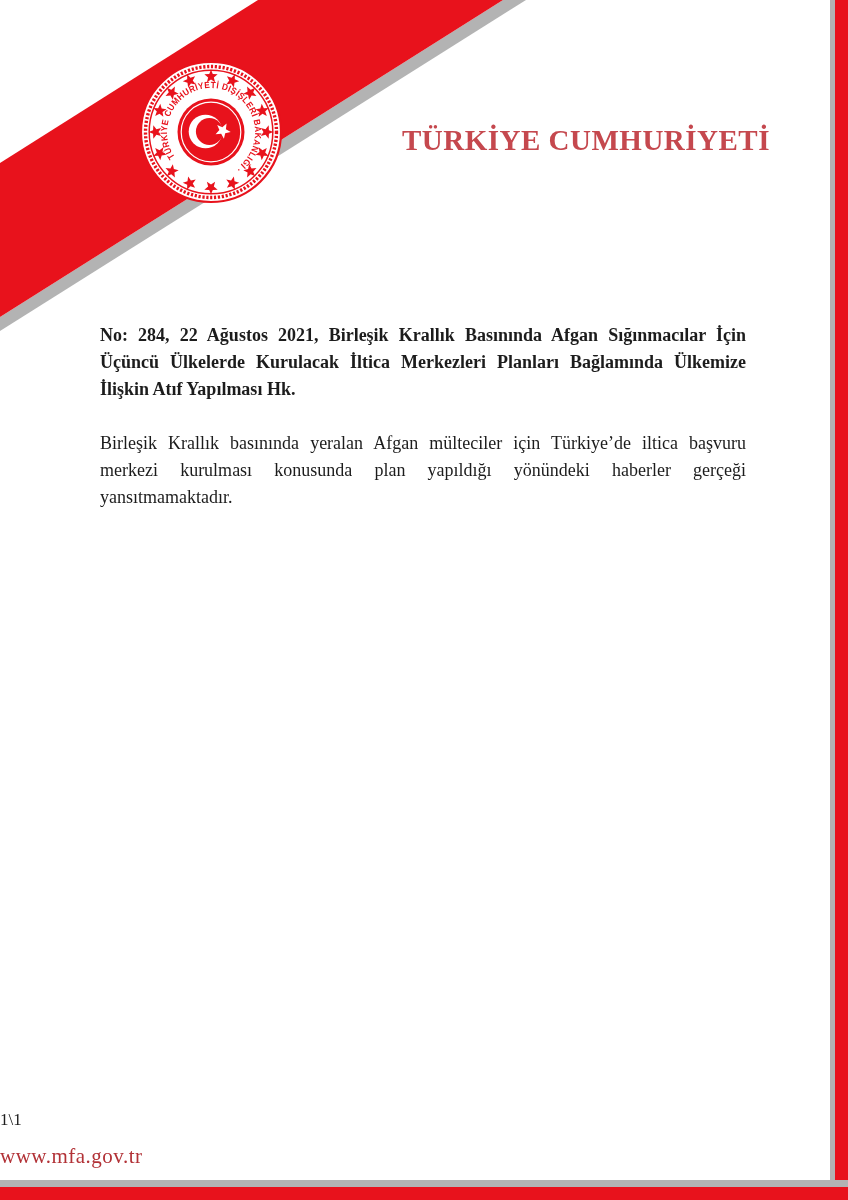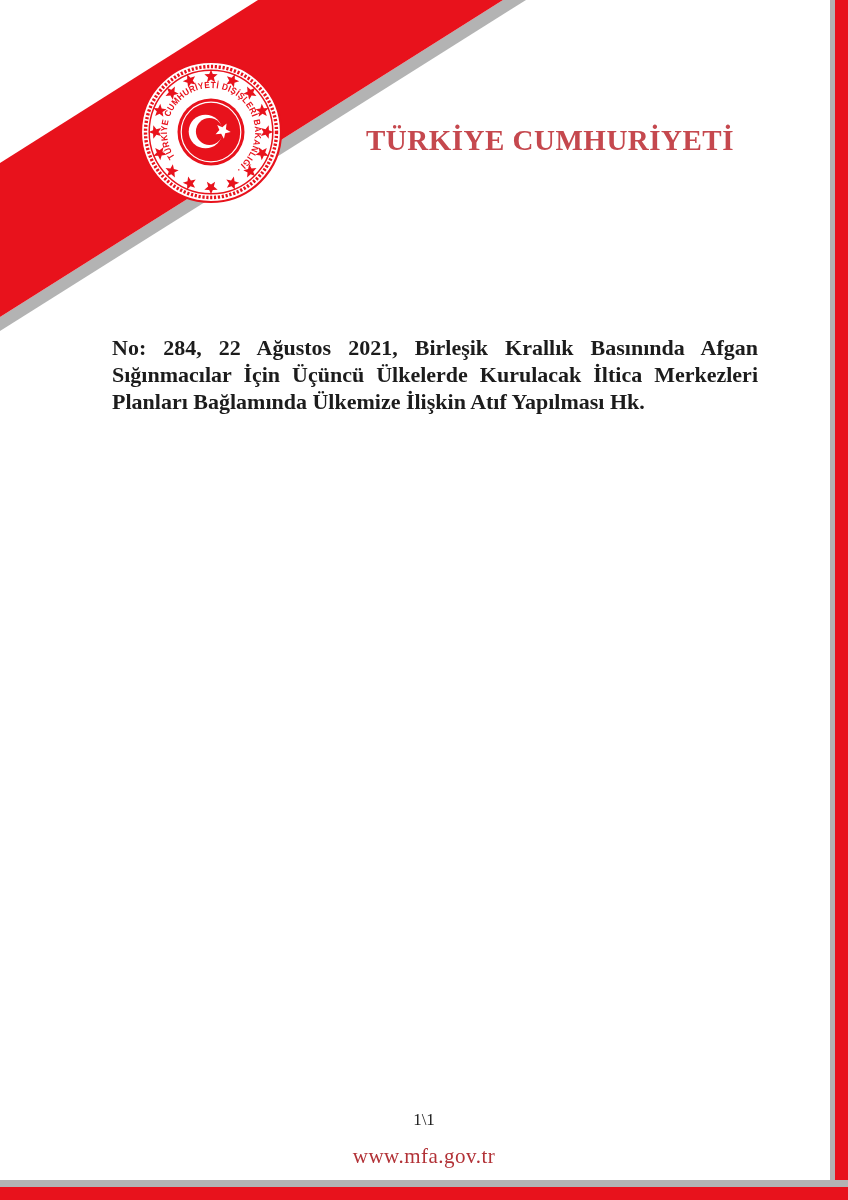--- a/index.html
+++ b/index.html
@@ -4,35 +4,35 @@
 <style>
   html,body{margin:0;padding:0;background:#ffffff;}
   .page{
     position:relative;width:848px;height:1200px;background:#ffffff;
     overflow:hidden;font-family:"Liberation Serif", serif;
   }
   .band-svg{position:absolute;left:0;top:0;z-index:1;display:block;}
   .emblem{position:absolute;left:136px;top:57px;width:150px;height:150px;z-index:2;}
   .ministry-title{
     position:absolute;left:330px;top:122px;width:440px;z-index:2;
-    text-align:center;font-weight:bold;font-size:29px;line-height:37px;
+    text-align:right;font-weight:bold;font-size:29px;line-height:37px;
     color:#c5484e;letter-spacing:0.5px;
   }
   .doc-body{
-    position:absolute;left:100px;top:334px;width:646px;z-index:2;
-    font-size:22px;line-height:27px;color:#1c1c1c;text-align:justify;margin-left:12px;
+    position:absolute;left:100px;top:322px;width:646px;z-index:2;
+    font-size:18px;line-height:27px;color:#1c1c1c;text-align:justify;
   }
   .doc-body p{margin:0 0 27px 0;}
   .doc-heading{font-weight:bold;}
   .page-number{
-    position:absolute;left:0;top:1110px;width:848px;text-align:center;
+    position:absolute;left:0;top:1110px;width:848px;text-align:left;
     font-size:17px;color:#1d1d1d;z-index:2;
   }
   .site-url{
-    position:absolute;left:0;top:1144px;width:848px;text-align:center;
+    position:absolute;left:0;top:1144px;width:848px;text-align:left;
     font-size:21px;color:#b23237;z-index:2;letter-spacing:0.5px;
   }
   .edge{position:absolute;z-index:1;}
   .right-gray{right:13px;top:0;width:5px;height:1200px;background:#b3b3b3;}
   .right-red{right:0;top:0;width:13px;height:1200px;background:#e8121c;}
   .bottom-gray{left:0;top:1180px;width:848px;height:7px;background:#b3b3b3;}
   .bottom-red{left:0;top:1187px;width:848px;height:13px;background:#e8121c;}
 </style>
 </head>
 <body>
@@ -82,20 +82,21 @@
       <use href="#star5" transform="translate(11.8,-1.3) rotate(100) scale(1.15)" fill="#ffffff"></use>
     </g>
   </svg>
 
   <div class="ministry-title">
     <div>TÜRKİYE CUMHURİYETİ</div>
   </div>
 
   <div class="doc-body">
     <p class="doc-heading">No: 284, 22 Ağustos 2021, Birleşik Krallık Basınında Afgan Sığınmacılar İçin Üçüncü Ülkelerde Kurulacak İltica Merkezleri Planları Bağlamında Ülkemize İlişkin Atıf Yapılması Hk.</p>
+    <p>Birleşik Krallık basınında yeralan Afgan mülteciler için Türkiye’de iltica başvuru merkezi kurulması konusunda plan yapıldığı yönündeki haberler gerçeği yansıtmamaktadır.</p>
   </div>
 
   <div class="page-number">1\1</div>
   <div class="site-url">www.mfa.gov.tr</div>
 
   <div class="edge right-gray"></div>
   <div class="edge right-red"></div>
   <div class="edge bottom-gray"></div>
   <div class="edge bottom-red"></div>
 

